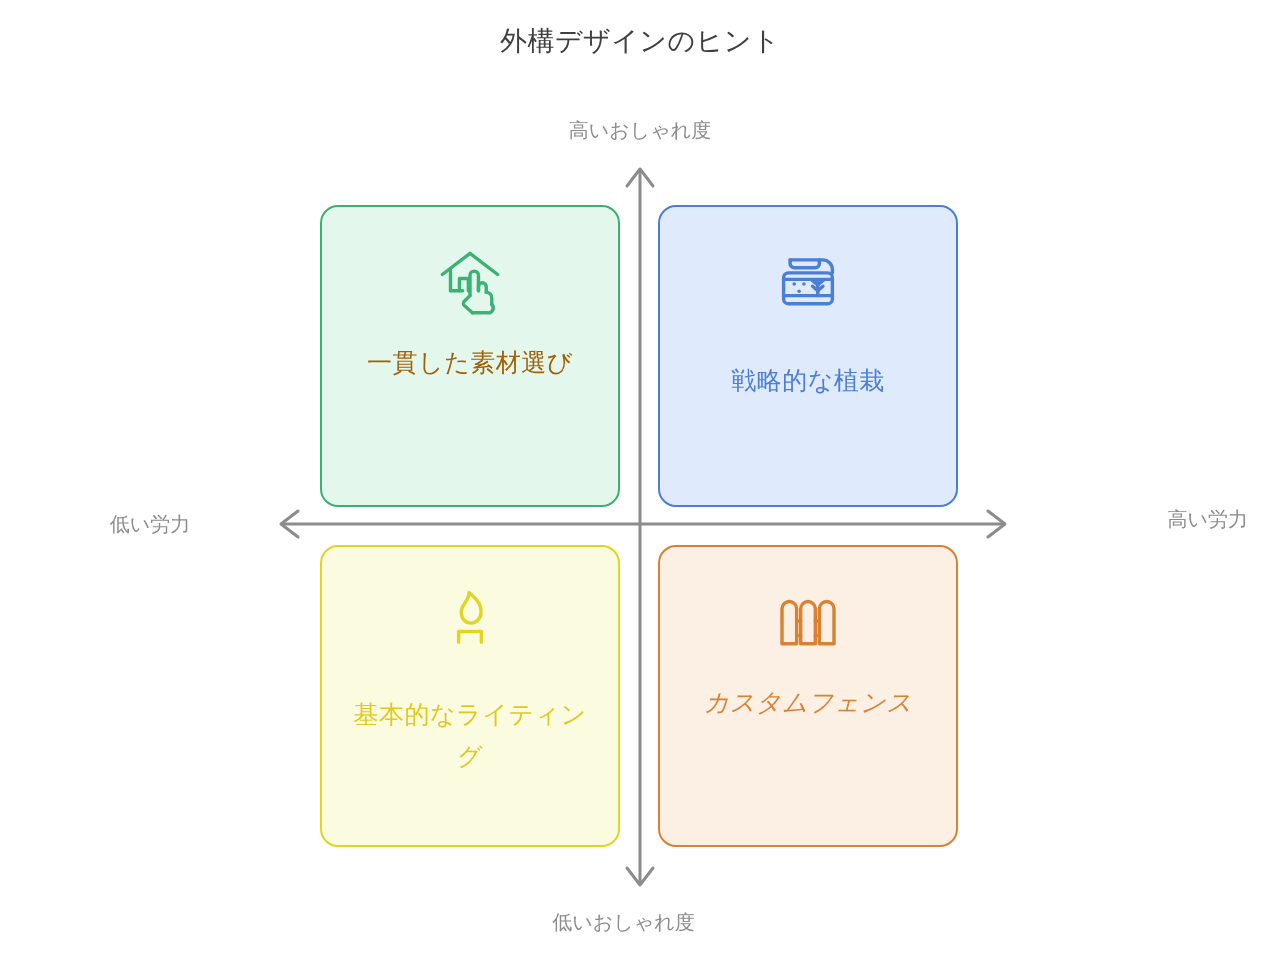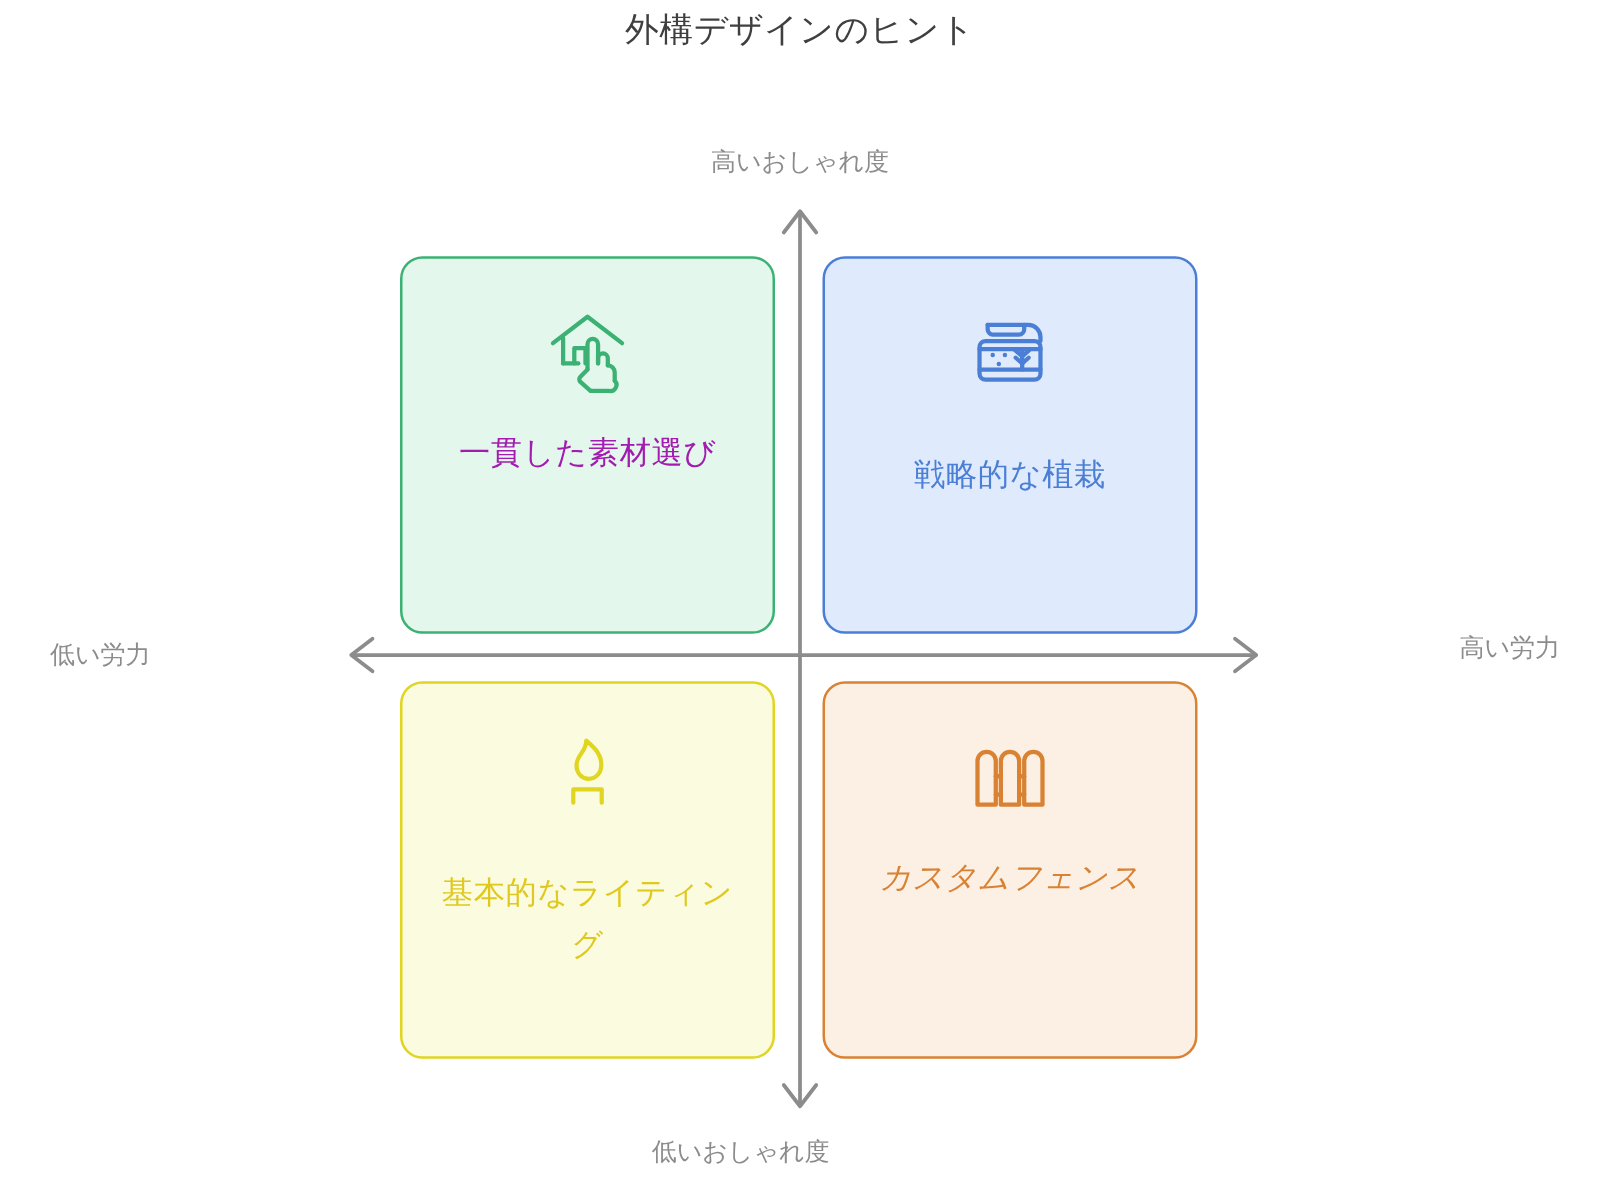--- a/index.html
+++ b/index.html
@@ -20,21 +20,21 @@
   #canvas {
     position: relative;
     width: 1280px;
     height: 960px;
   }
 
   
   .chart-title {
     position: absolute;
     left: 0;
-    top: 5px;
+    top: 22px;
     width: 1280px;
     text-align: center;
     font-size: 27px;
     line-height: 38px;
     color: #3f3f3f;
     letter-spacing: 0.5px;
     white-space: nowrap;
   }
 
   
@@ -59,26 +59,27 @@
     left: 0;
     top: 116px;
     width: 1280px;
     text-align: center;
   }
   .axis-label.bottom {
     left: 0;
     top: 908px;
     width: 1185px;
     text-align: center;
+    padding-left: 31px;
   }
   .axis-label.left {
     left: 40px;
     top: 510px;
     width: 220px;
-    text-align: left;
+    text-align: center;
   }
   .axis-label.right {
     left: 1018px;
     top: 505px;
     width: 230px;
     text-align: right;
   }
 
   
   .card {
@@ -112,21 +113,21 @@
   }
 
   
   #card-tl { left: 320px; top: 205px; }
   #card-tr { left: 658px; top: 205px; }
   #card-bl { left: 320px; top: 545px; }
   #card-br { left: 658px; top: 545px; }
 
   
   #card-tl { background: #e4f7ed; border-color: #3bb273; }
-  #card-tl .card-label { color: #a21caf; }
+  #card-tl .card-label { color: #a16207; }
 
   #card-tr { background: #dfeafd; border-color: #4b7fd6; }
   #card-tr .card-label { color: #4b7fd6; margin-top: 32px; }
 
   #card-bl { background: #fbfbe0; border-color: #e0d520; gap: 12px; }
   #card-bl .card-label { color: #e0c91f; }
 
   #card-br { background: #fcefe3; border-color: #d98233; font-style: italic; }
   #card-br .card-label { color: #d98233; }
 </style>

